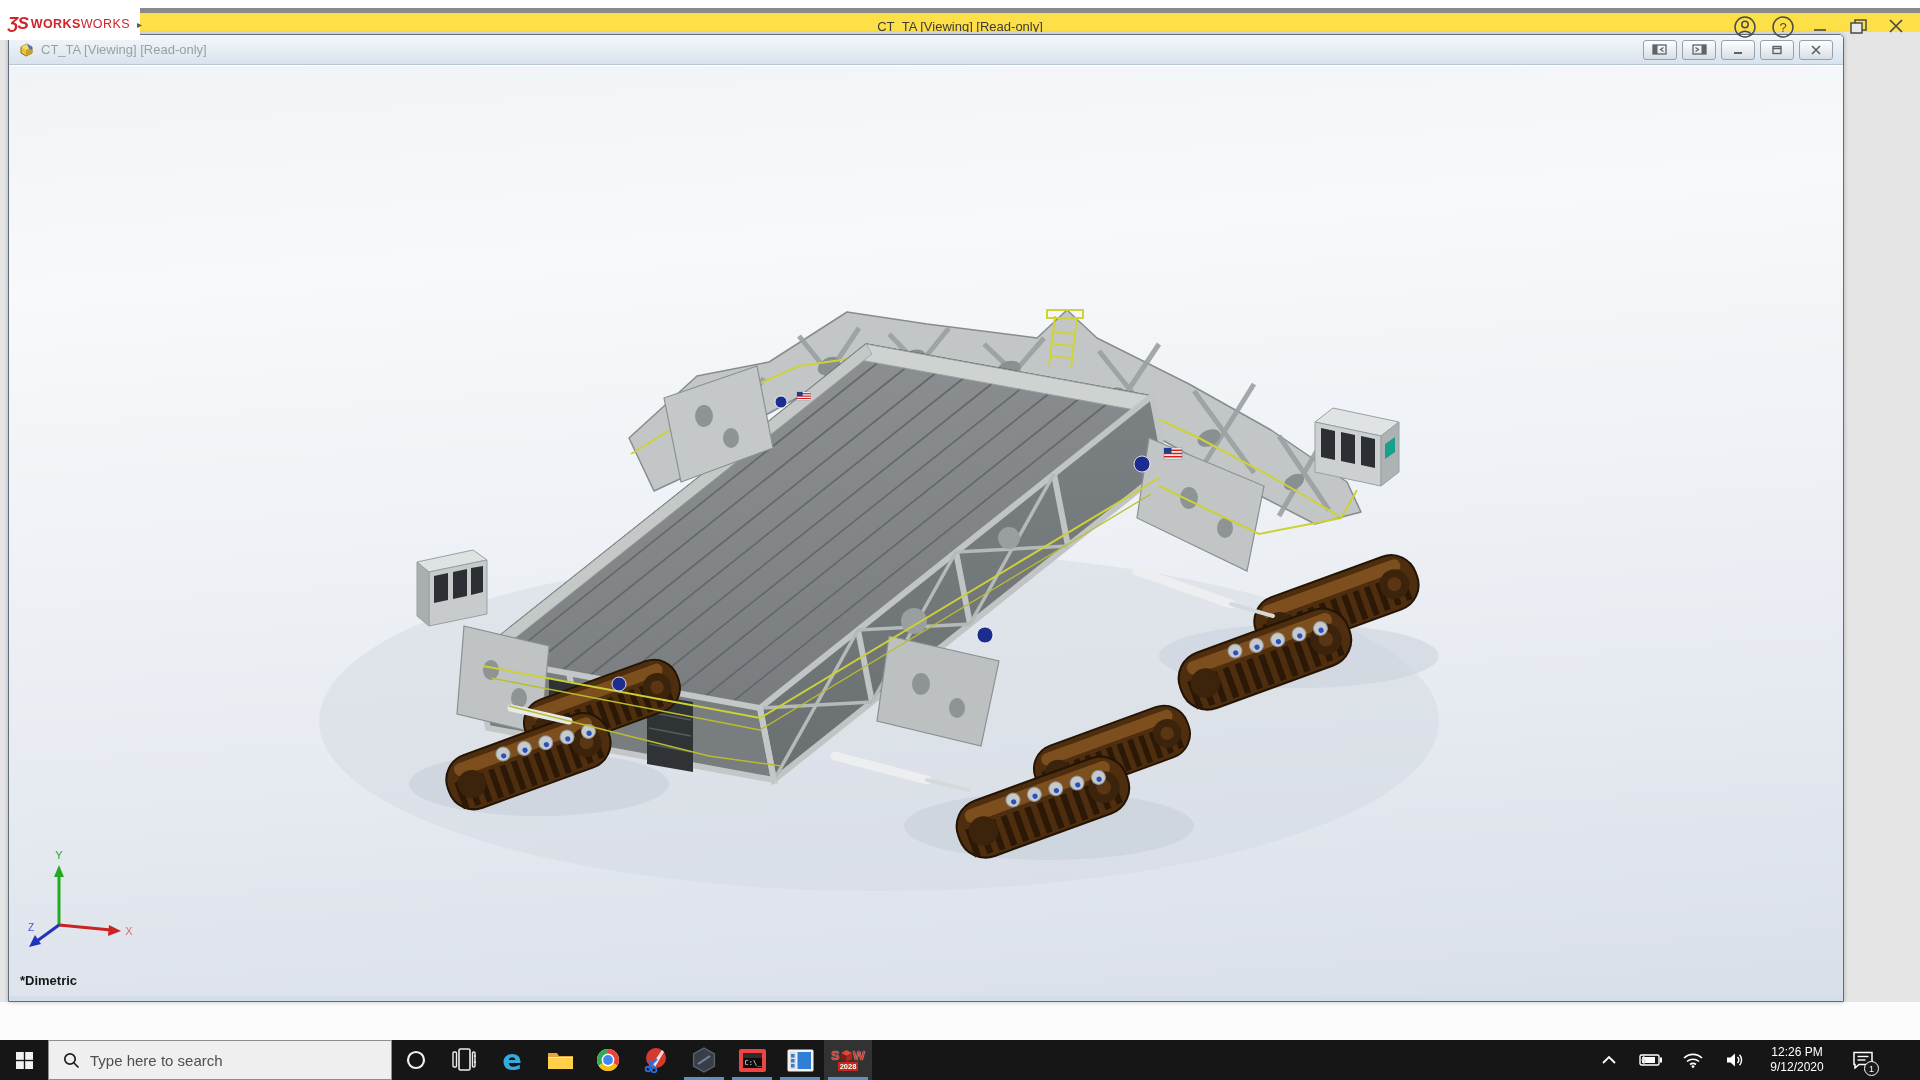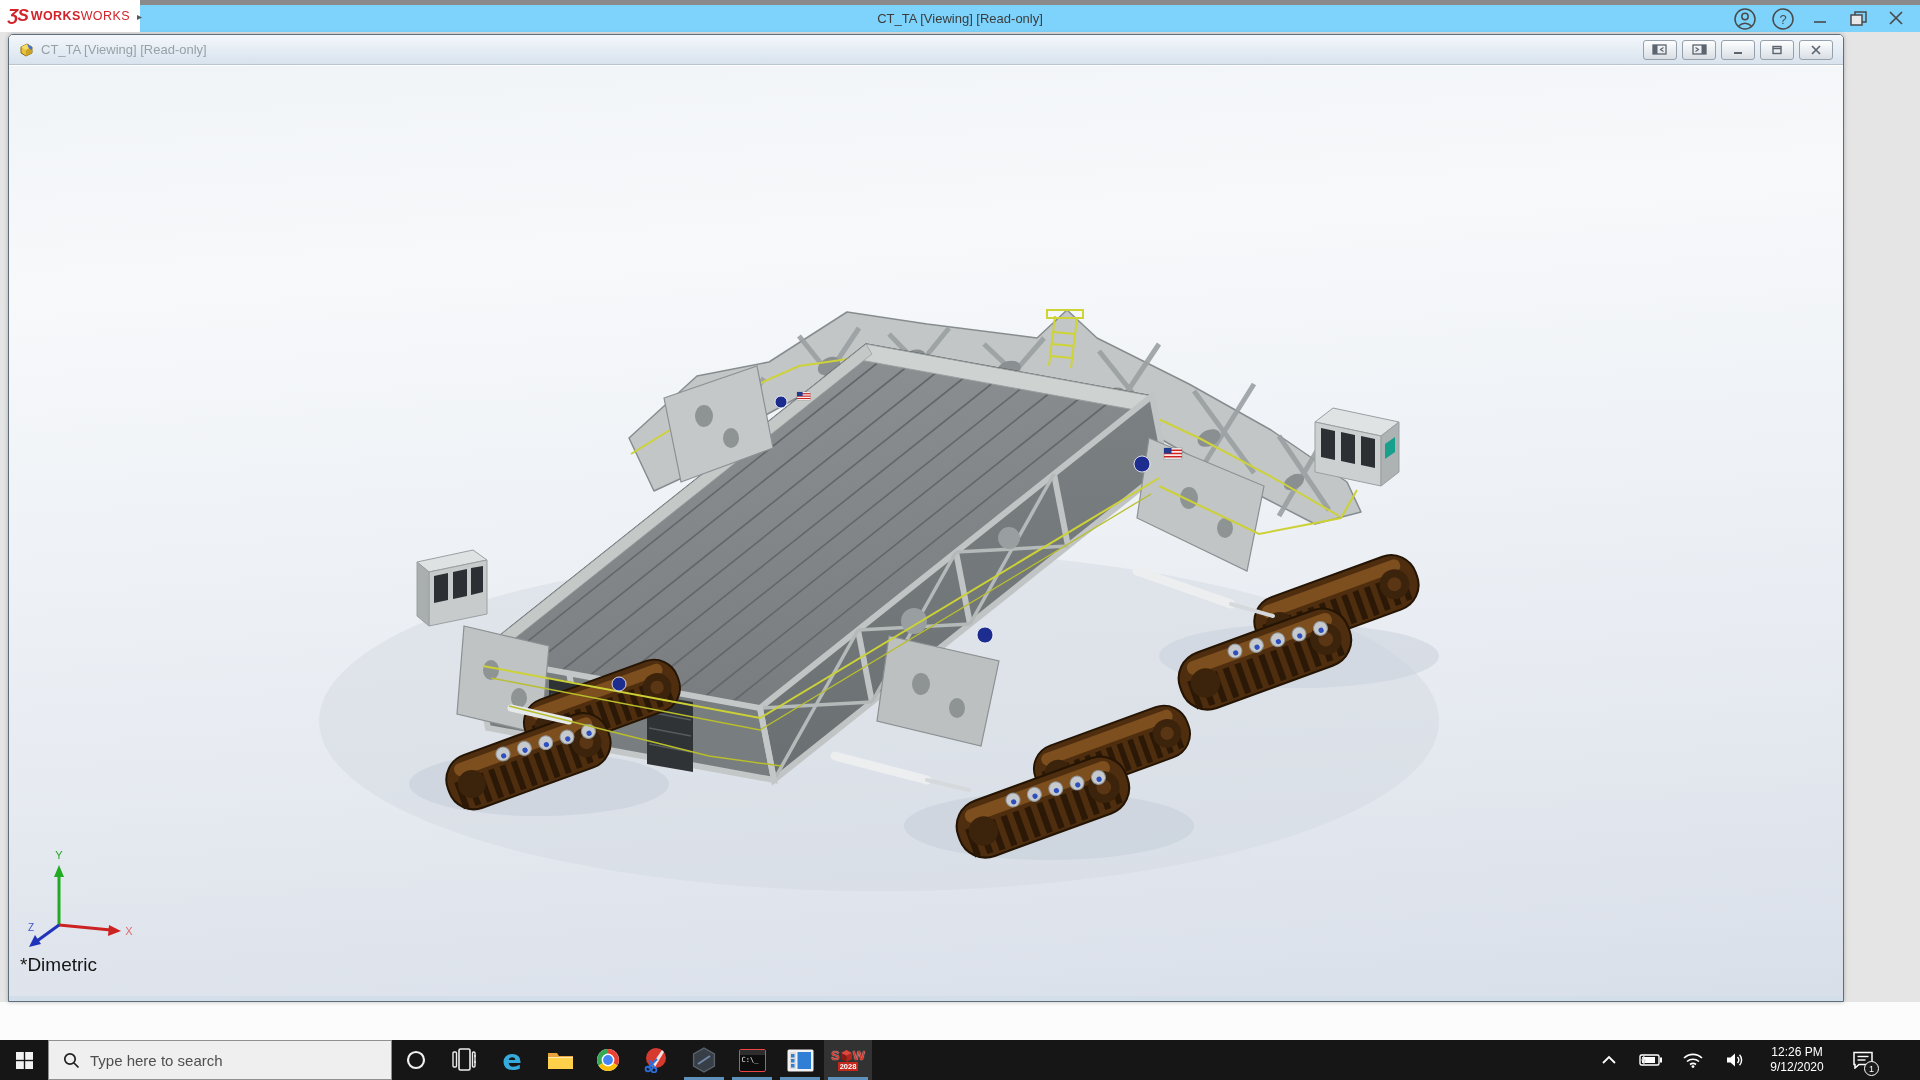--- a/index.html
+++ b/index.html
@@ -1,21 +1,21 @@
 <!DOCTYPE html>
 <html><head>
 <meta charset="utf-8">
 <style>
   * { margin:0; padding:0; box-sizing:border-box; }
   html,body { width:1920px; height:1080px; overflow:hidden; background:#fff;
               font-family:"Liberation Sans", sans-serif; }
   .screen { position:absolute; inset:0; width:1920px; height:1080px; }
 
   
-  .titlebar { position:absolute; left:0; top:0; width:1920px; height:32px; background:#7dd3fc; }
+  .titlebar { position:absolute; left:0; top:8px; width:1920px; height:32px; background:#fde047; }
   .titlebar .top-edge { position:absolute; left:0; top:0; width:1920px; height:5px; background:#8a8a8a; }
   .logo-box { position:absolute; left:0; top:0; width:140px; height:32px; background:#ffffff;
               display:flex; align-items:center; padding-left:8px; z-index:2; }
   .logo-mark { color:#d2232a; font-weight:bold; font-style:italic; font-size:17px; letter-spacing:-1px; margin-right:3px; }
   .logo-text { color:#d2232a; font-size:12.5px; letter-spacing:.4px; }
   .logo-text b { font-weight:700; }
   .menu-arrow { color:#555; font-size:10px; margin-left:7px; }
   .title-center { position:absolute; left:0; top:5px; width:1920px; height:27px; display:flex;
                   align-items:center; justify-content:center; font-size:13px; color:#3c3c3c; }
   .title-controls { position:absolute; right:10px; top:5px; height:27px; display:flex; align-items:center; gap:12px; z-index:3; }
@@ -35,21 +35,21 @@
   .doc-title-text { color:#98a1a8; font-size:13px; margin-left:6px; flex:1; white-space:nowrap; overflow:hidden; }
   .doc-controls { display:flex; gap:5px; margin-right:2px; }
   .doc-btn { width:34px; height:20px; border:1px solid #97a1ab; border-radius:3px;
              background:linear-gradient(180deg,#fdfefe 0%,#e9edf1 55%,#d9dee4 100%);
              display:flex; align-items:center; justify-content:center; }
   .viewport { position:absolute; left:0; top:31px; width:1834px; height:930px;
               background:linear-gradient(176deg,#f1f4f7 0%,#f7f9fb 22%,#e8ecf2 65%,#d9dfe9 100%); }
   .doc-bottom { position:absolute; left:0; top:961px; width:1834px; height:6px; background:#d2dfeb; }
   .model-svg { position:absolute; left:0; top:0; width:1834px; height:930px; }
   .triad { position:absolute; left:14px; bottom:40px; }
-  .orientation-label { position:absolute; left:11px; bottom:20px; font-size:19px; font-weight:normal; color:#161616; }
+  .orientation-label { position:absolute; left:11px; bottom:8px; font-size:13px; font-weight:bold; color:#161616; }
 
   
   .taskbar { position:absolute; left:0; top:1040px; width:1920px; height:40px; background:#161616;
              display:flex; align-items:stretch;justify-content:center; }
   .tb-start { width:48px; display:flex; align-items:center; justify-content:center; }
   .tb-search { width:344px; background:#efefef; border:1px solid #8f8f8f; display:flex; align-items:center; padding-left:14px; gap:10px; }
   .tb-search input { border:none; outline:none; background:transparent; font-size:15px; color:#4f4f4f; width:260px;
                      font-family:"Liberation Sans", sans-serif; }
   .tb-search input::placeholder { color:#4f4f4f; opacity:1; }
   .tb-btn { width:48px; position:relative; display:flex; align-items:center; justify-content:center; }
@@ -58,21 +58,21 @@
   .tb-spacer { flex:1; }
   .tray { display:flex; align-items:center; gap:16px; padding-right:16px; }
   .tray-icon { width:26px; height:40px; display:flex; align-items:center; justify-content:center; }
   .tray-clock { width:66px; text-align:center; color:#fff; font-size:12px; line-height:15px; }
   .action-center { position:relative; width:34px; height:40px; display:flex; align-items:center; justify-content:center; }
   .ac-badge { position:absolute; right:1px; bottom:4px; width:15px; height:15px; border-radius:50%;
               background:#1b1b1b; border:1.5px solid #fff; color:#fff; font-size:9px;
               display:flex; align-items:center; justify-content:center; }
   .show-desktop { width:8px; border-left:1px solid #5a5a5a; }
   .edge-e { color:#35aadc; font-weight:bold; font-size:29px; line-height:26px; font-family:"DejaVu Sans", sans-serif; }
-  .cmd-icon { width:27px; height:23px; background:#0d0d0d; border:1px solid #ef4444; border-radius:2px; position:relative; }
+  .cmd-icon { width:27px; height:23px; background:#0d0d0d; border:4px solid #ef4444; border-radius:2px; position:relative; }
   .cmd-icon .bar { position:absolute; left:0; top:0; width:100%; height:5px; background:#2d2d2d; }
   .cmd-icon .txt { position:absolute; left:2px; top:6px; color:#e8e8e8; font-size:7px; font-family:"DejaVu Sans Mono", monospace; }
   .sw-icon { display:flex; flex-direction:column; align-items:center; line-height:10px; }
   .sw-row { display:flex; align-items:center; gap:1px; }
   .sw-letter { color:#d2392e; font-weight:bold; font-size:13px; text-shadow:0 0 1px #fff; }
   .sw-year { background:#c4271c; color:#fff; font-size:7.5px; font-weight:bold; padding:0 2px; line-height:9px; }
 </style>
 </head>
 <body>
 

